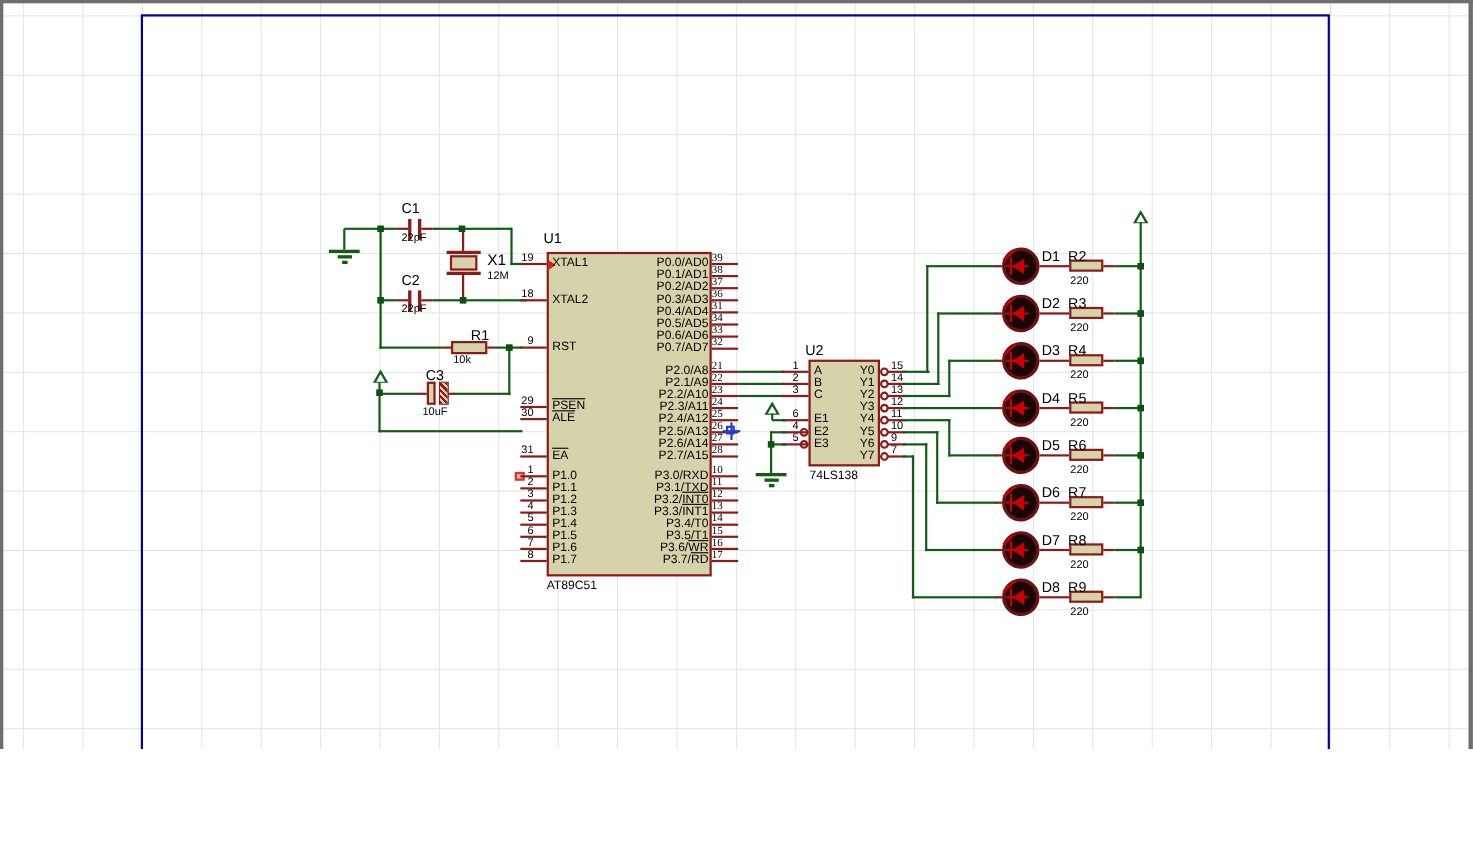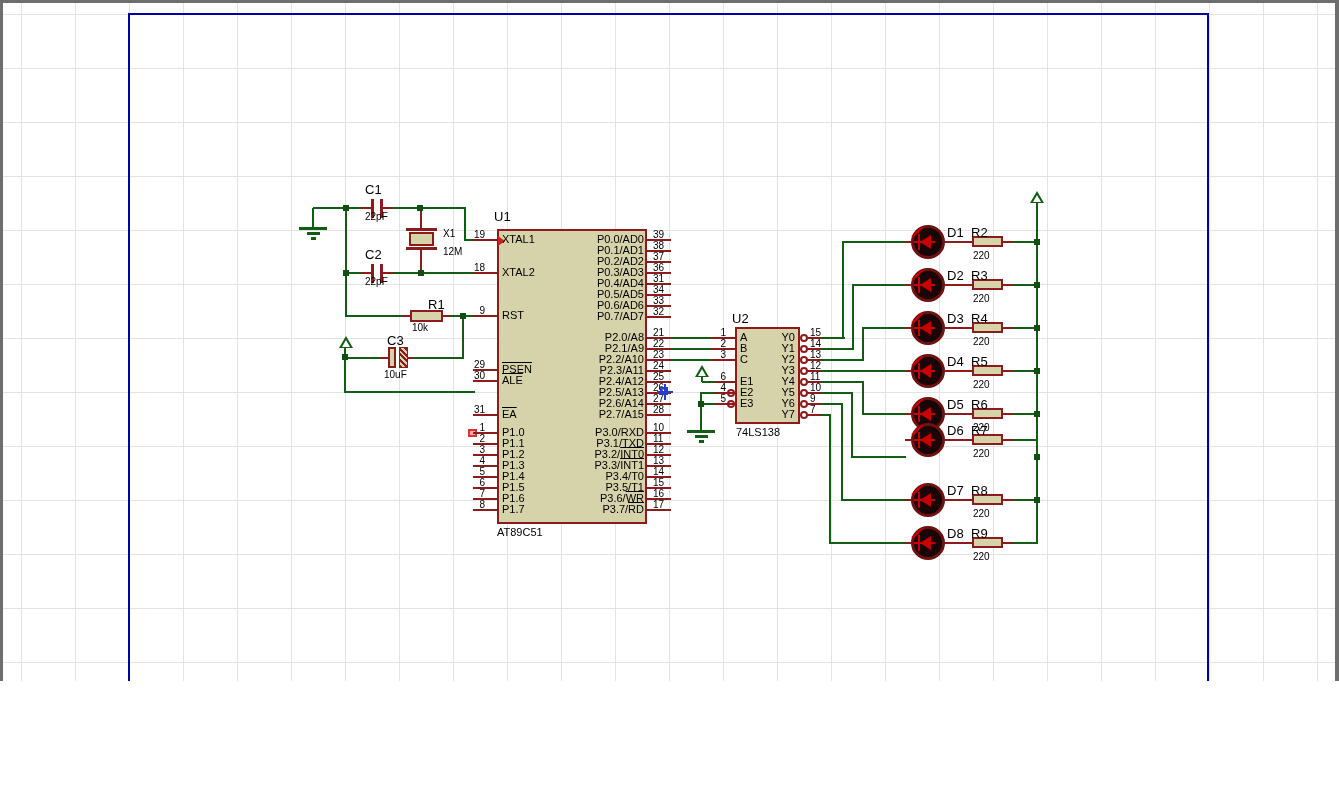--- a/index.html
+++ b/index.html
@@ -24,21 +24,21 @@
   .prow .stub{position:absolute;top:9px;height:2px;background:#8c1c1c;}
   .prow .pnum{position:absolute;bottom:4px;font-size:10px;color:#000;}
   .prow .pname{position:absolute;top:3px;font-size:11px;color:#000;white-space:nowrap;}
   .ovl{text-decoration:overline;}
   .u1l{left:441px;width:200px;}
   .u1l .stub{left:32px;width:24px;}
   .u1l .pnum{left:0;width:44px;text-align:right;}
   .u1l .pname{left:61px;}
   .u1r{left:507px;width:170px;}
   .u1r .stub{left:140px;width:24px;}
-  .u1r .pnum{left:146px;width:26px;}
+  .u1r .pnum{left:140px;width:26px;font-family:Liberation Serif, serif;}
   .u1r .pname{right:33px;text-align:right;}
   .u2l{left:690px;width:110px;}
   .u2l .stub{left:21px;width:24px;}
   .u2l .pnum{left:0;width:36px;text-align:right;}
   .u2l .pname{left:50px;}
   .u2r{left:760px;width:140px;}
   .u2r .circ{position:absolute;left:40px;top:6px;width:8px;height:8px;border:2px solid #8c1c1c;
     border-radius:50%;background:#fff;box-sizing:border-box;}
   .u2r .stub{left:47px;width:16px;}
   .u2r .pnum{left:50px;width:24px;}
@@ -127,21 +127,21 @@
   <div class="cap" style="left:371px;top:264px;width:3px;height:19px"></div>
   <div class="cap" style="left:380px;top:264px;width:3px;height:19px"></div>
   <div class="lbl" style="left:365px;top:247px">C2</div>
   <div class="val" style="left:365px;top:276px">22pF</div>
 
   <div class="m" style="left:420px;top:209px;width:2px;height:21px"></div>
   <div class="m" style="left:420px;top:250px;width:2px;height:23px"></div>
   <div class="m" style="left:406px;top:228px;width:31px;height:3px"></div>
   <div class="m" style="left:406px;top:247px;width:31px;height:3px"></div>
   <div class="chip" style="left:409px;top:232px;width:25px;height:14px"></div>
-  <div class="lbl" style="left:443px;top:228px;font-size:10px">X1</div>
+  <div class="lbl" style="left:443px;top:228px;font-size:14px">X1</div>
   <div class="val" style="left:443px;top:246px">12M</div>
 
   <div class="m" style="left:402px;top:315px;width:9px;height:2px"></div>
   <div class="m" style="left:441px;top:315px;width:9px;height:2px"></div>
   <div class="chip" style="left:410px;top:310px;width:33px;height:12px"></div>
   <div class="lbl" style="left:428px;top:297px">R1</div>
   <div class="val" style="left:412px;top:322px">10k</div>
 
   <div class="m" style="left:380px;top:357px;width:9px;height:2px"></div>
   <div class="m" style="left:404px;top:357px;width:9px;height:2px"></div>
@@ -575,21 +575,21 @@
       <span class="ar1"></span>
       <span class="ar2"></span>
       <span class="lm"></span>
       <span class="res"></span>
       <span class="lr"></span>
       <span class="wr"></span>
       <span class="dl">D5</span>
       <span class="rl">R6</span>
       <span class="vl">220</span>
     </div>
-      <div class="ledrow" style="top: 422px; text-decoration: underline;">
+      <div class="ledrow" style="top: 439px; text-decoration: underline;">
       <span class="ll"></span>
       <span class="circle"></span>
       <span class="hline"></span>
       <span class="kbar"></span>
       <span class="tri"></span>
       <span class="ar1"></span>
       <span class="ar2"></span>
       <span class="lm"></span>
       <span class="res"></span>
       <span class="lr"></span>

